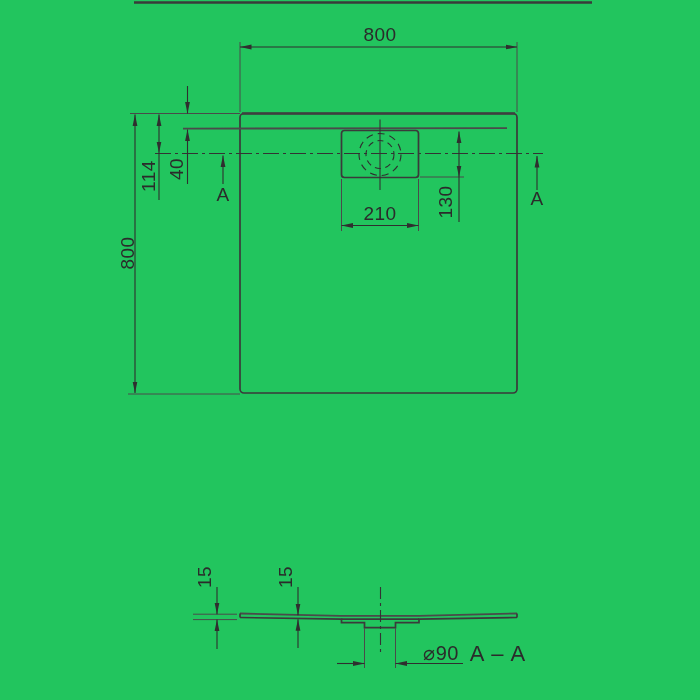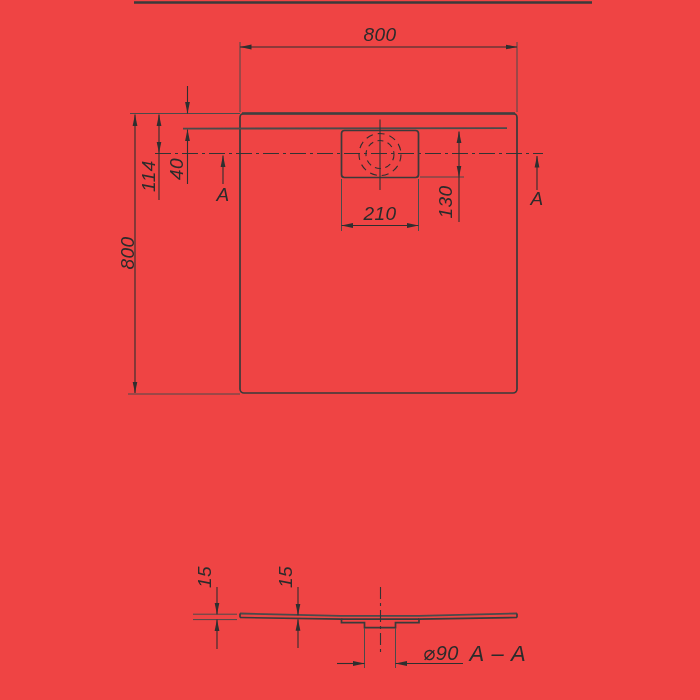--- a/index.html
+++ b/index.html
@@ -1,16 +1,16 @@
 <!DOCTYPE html>
 <html><head>
 <meta charset="utf-8">
 <style>
   html,body{margin:0;padding:0;background:#ffffff;}
-  .stage{position:relative;width:700px;height:700px;background:#ef4444;overflow:hidden;font-style:italic;}
+  .stage{position:relative;width:700px;height:700px;background:#22c55e;overflow:hidden;}
   svg{position:absolute;left:0;top:0;}
   text{font-family:"Liberation Sans","DejaVu Sans",sans-serif;fill:#2b2b2b;}
   .dimtxt{font-size:19px;letter-spacing:0.5px;}
   .bigtxt{font-size:22px;letter-spacing:1px;}
   .thin{stroke:#4a4a4a;stroke-width:1;fill:none;}
   .dim{stroke:#2f2f2f;stroke-width:1.1;fill:none;}
   .edge{stroke:#3a3a3a;stroke-width:1.7;fill:none;}
   .edge-heavy{stroke:#3f3f3f;stroke-width:2.7;fill:none;}
   .inner{stroke:#4a4a4a;stroke-width:1.8;fill:none;}
   .center{stroke:#333;stroke-width:1.1;fill:none;}

